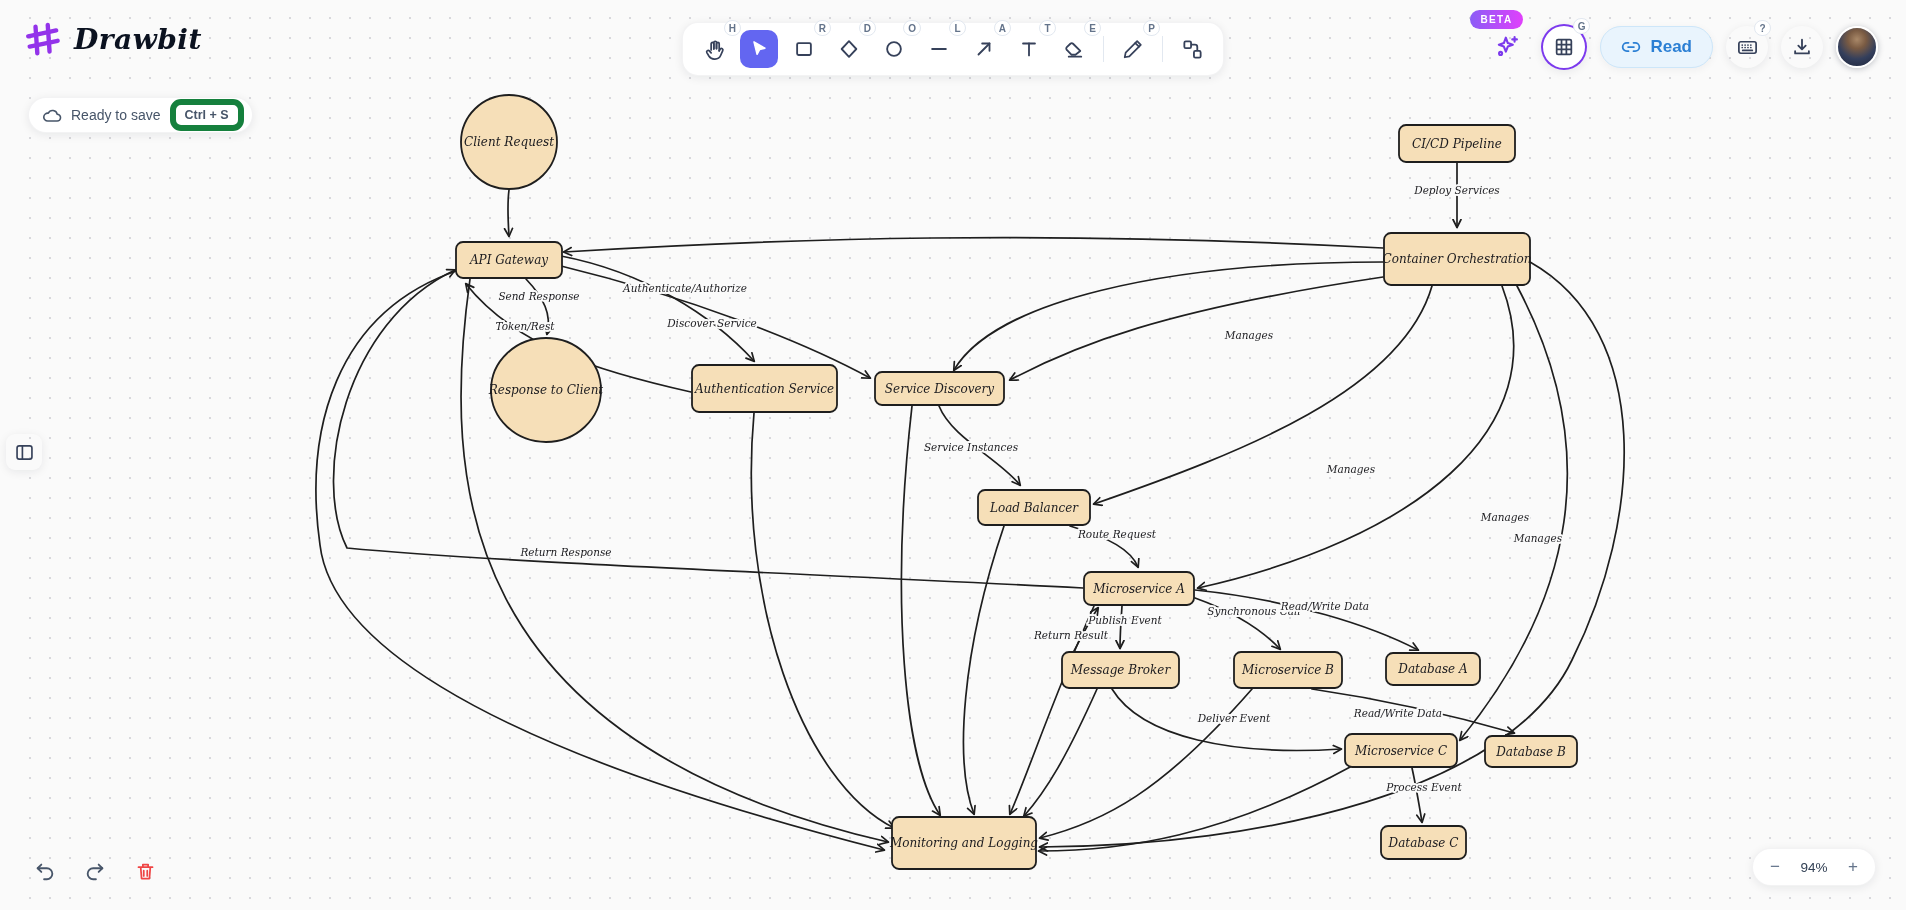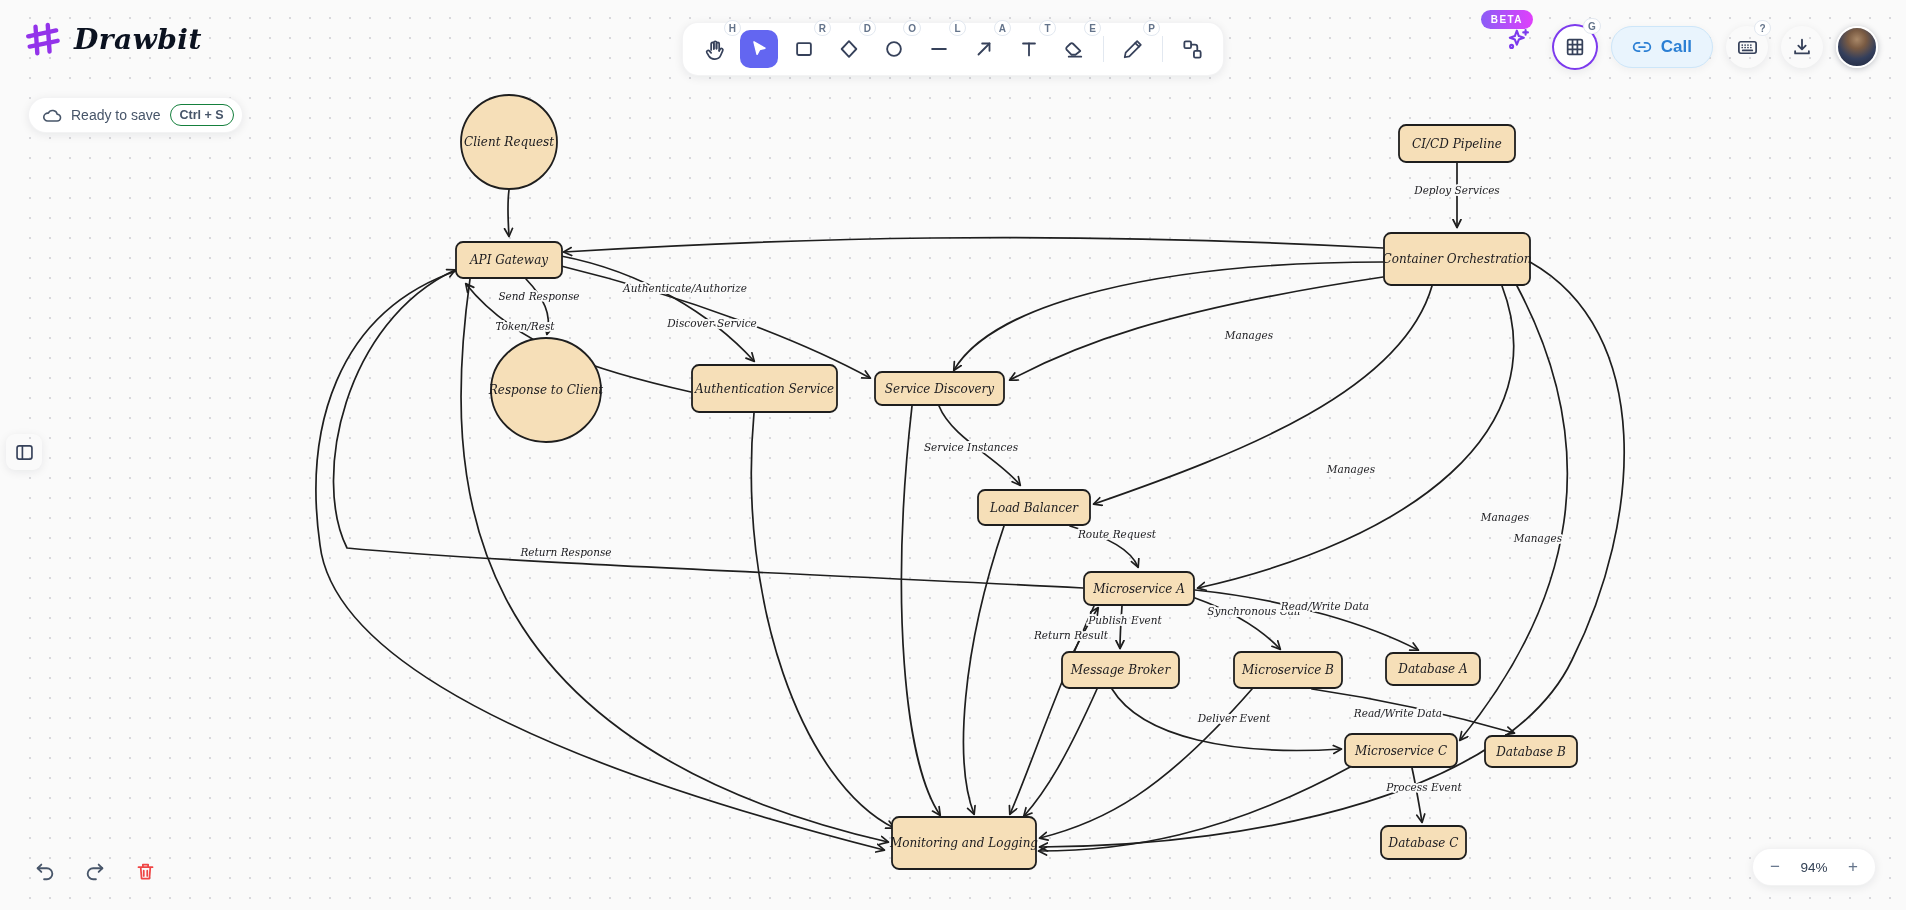--- a/index.html
+++ b/index.html
@@ -18,37 +18,37 @@
 
   
   .logo { position:absolute; top:20px; left:24px; display:flex; align-items:center; gap:12px; }
   .logo-mark { width:38px; height:38px; }
   .logo-name { font-family:"DejaVu Serif", serif; font-style:italic; font-weight:700; font-size:28px; color:#0b1220; letter-spacing:.5px; }
 
   
   .status-pill { position:absolute; top:97px; left:28px; height:36px; border-radius:18px;
     display:flex; align-items:center; gap:9px; padding:0 8px 0 14px;text-align:center; }
   .status-text { font-size:14px; color:#475569; }
-  .status-chip { font-size:12.5px; font-weight:700; color:#475569; border:1px solid #15803d; border-radius:11px; padding:3px 9px; background:#fff; }
+  .status-chip { font-size:12.5px; font-weight:700; color:#475569; border:6px solid #15803d; border-radius:11px; padding:3px 9px; background:#fff; }
 
   
   .toolbar { position:absolute; top:22px; left:50%; transform:translateX(-50%);
     height:54px; border-radius:16px; display:flex; align-items:center; gap:7px; padding:0 12px; }
   .tool { position:relative; width:38px; height:38px; border-radius:10px; }
   .tool.active { background:#6366f1; }
   .tool svg { stroke:#36415a; }
   .tool.active svg { stroke:#ffffff; }
   .tool-badge { position:absolute; top:-10px; right:-8px; min-width:17px; height:16px; padding:0 4px;
     background:#fff; border:1px solid #e2e8f0; border-radius:9px; font-size:10px; font-weight:700; color:#64748b;
     display:flex; align-items:center; justify-content:center; }
   .tb-divider { width:1px; height:26px; background:#e2e8f0; margin:0 3px; }
 
   
   .top-right { position:absolute; top:24px; right:28px; display:flex; align-items:center; gap:13px; }
-  .beta-wrap { position:relative; width:42px; height:42px; display:flex; align-items:flex-start; justify-content:center; }
+  .beta-wrap { position:relative; width:42px; height:42px; display:flex; align-items:center; justify-content:center; }
   .beta-badge { position:absolute; top:-16px; left:-16px; background:linear-gradient(90deg,#8b5cf6,#e040fb);
     color:#fff; font-size:10px; font-weight:700; letter-spacing:.14em; padding:4px 10px; border-radius:11px; }
   .circle-btn { position:relative; width:42px; height:42px; border-radius:50%; }
   .grid-btn { width:46px; height:46px; box-shadow:0 0 0 2px #7c3aed inset, 0 2px 10px rgba(15,23,42,.08); background:#fff; }
   .mini-badge { position:absolute; top:-6px; right:-3px; min-width:17px; height:16px; padding:0 4px;
     background:#fff; border:1px solid #e2e8f0; border-radius:9px; font-size:10px; font-weight:700; color:#64748b;
     display:flex; align-items:center; justify-content:center; }
   .share-btn { height:42px; border-radius:21px; padding:0 20px; display:flex; align-items:center; gap:9px;
     background:#e9f4fd; border:1px solid #cde6f9; color:#2b7fd4; font-size:17px; font-weight:600; cursor:pointer;
     box-shadow:0 2px 8px rgba(15,23,42,.05); }
@@ -318,21 +318,21 @@
           <path d="M9.3 4v16 M14.6 4v16 M4 9.3h16 M4 14.6h16"></path>
       </svg>
       <span class="mini-badge">G</span>
     </button>
     <button class="share-btn">
       <svg width="20" height="20" viewBox="0 0 24 24" fill="none" stroke="#2b7fd4" stroke-width="2.1" stroke-linecap="round">
         <path d="M9 17H7a5 5 0 0 1 0-10h2"></path>
           <path d="M15 7h2a5 5 0 1 1 0 10h-2"></path>
           <path d="M8.5 12h7"></path>
       </svg>
-      <span>Call</span>
+      <span>Read</span>
     </button>
     <button class="iconbtn circle-btn float">
       <svg width="23" height="23" viewBox="0 0 24 24" fill="none" stroke="#36415a" stroke-width="1.8" stroke-linecap="round">
         <rect x="3" y="6" width="18" height="12" rx="2"></rect>
           <path d="M7 15h10"></path>
           <path d="M6.5 9.5h.01 M9.5 9.5h.01 M12.5 9.5h.01 M15.5 9.5h.01 M6.5 12h.01 M9.5 12h.01 M12.5 12h.01 M15.5 12h.01"></path>
       </svg>
       <span class="mini-badge">?</span>
     </button>
     <button class="iconbtn circle-btn float">

